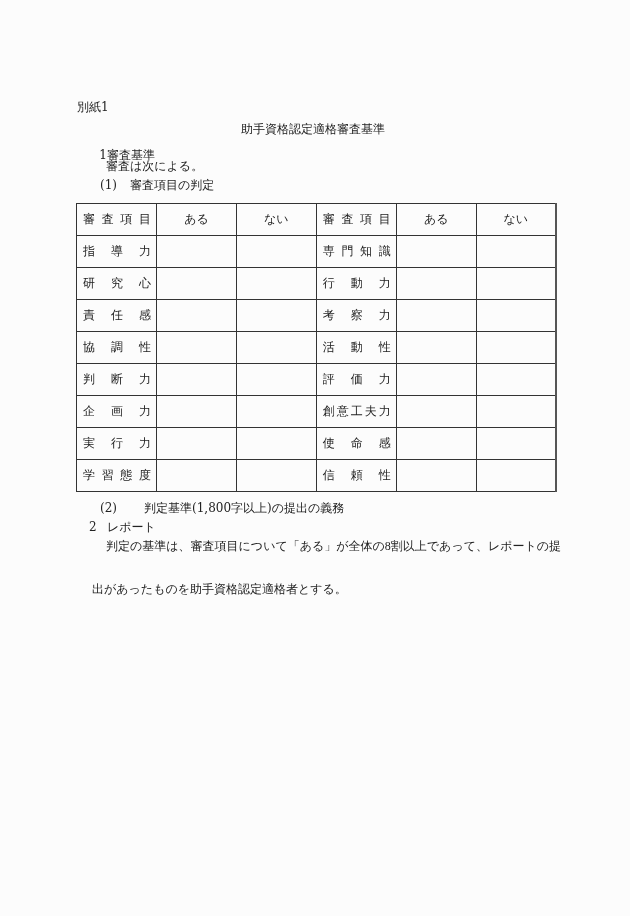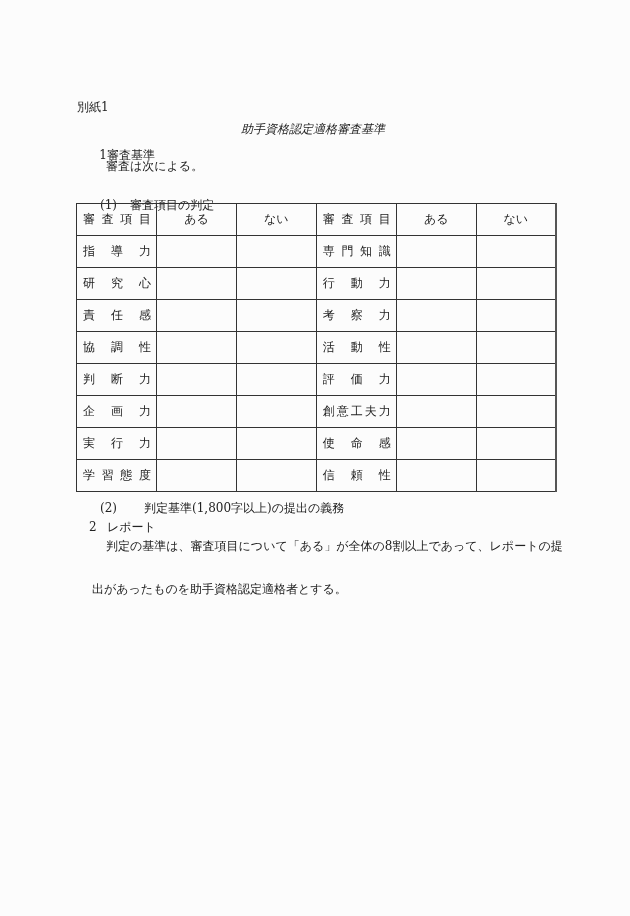--- a/index.html
+++ b/index.html
@@ -2,42 +2,42 @@
 <html><head>
 <meta charset="utf-8">
 <style>
   html, body { margin:0; padding:0; }
   body {
     width:630px; height:916px; background:#fcfcfc; position:relative; overflow:hidden;
     font-family: "DejaVu Serif", "Liberation Serif", serif; color:#222; font-size:12px;
   }
   .abs { position:absolute; white-space:nowrap; line-height:14px; }
   #label-annex { left:77px; top:100px; }
-  #doc-title { left:241px; top:122px;font-style:italic; }
+  #doc-title { left:241px; top:122px; }
   #s1-heading { left:89px; top:148px;text-align:right; }
   #s1-num { display:inline-block; width:18px; }
   #s1-intro { left:106px; top:159px; }
-  #s1-sub1 { left:100px; top:178px;margin-top:20px; }
+  #s1-sub1 { left:100px; top:178px; }
   .subnum { display:inline-block; width:30px; }
   table.grid {
     position:absolute; left:76px; top:203px; border-collapse:collapse;
     table-layout:fixed; width:481px;
   }
   table.grid td {
     border:1px solid #333; height:31px; padding:0; font-size:12px; text-align:center;
   }
   table.grid td.item { width:79px; }
   table.grid td.item .lbl {
     display:flex; justify-content:space-between; padding:0 5px 0 6px;
   }
   table.grid td.outer-right { border-right:2px solid #555; }
   #s1-sub2 { left:100px; top:501px; }
   #s1-sub2 .subnum { width:44px; }
   #s2-heading { left:89px; top:520px; }
-  #s2-body1 { left:106px; top:539px; }
+  #s2-body1 { left:106px; top:539px;font-family:Liberation Serif, serif; }
   #s2-body2 { left:92px; top:558px;margin-top:24px; }
 </style>
 </head>
 <body>
 
 <div class="abs" id="label-annex">別紙1</div>
 <div class="abs" id="doc-title">助手資格認定適格審査基準</div>
 
 <div class="abs" id="s1-heading">
   <span id="s1-num">1</span><span>審査基準</span>

